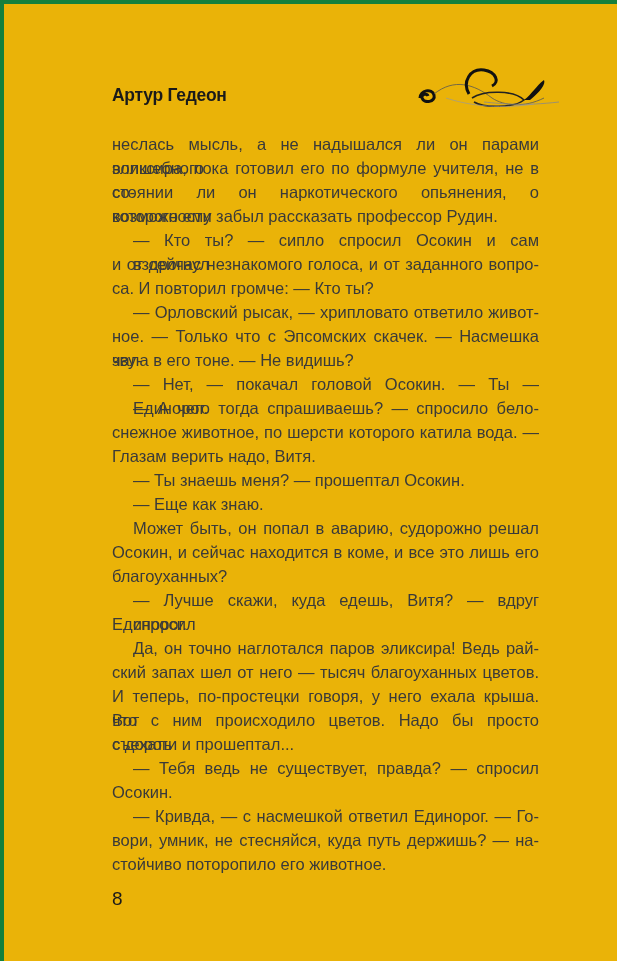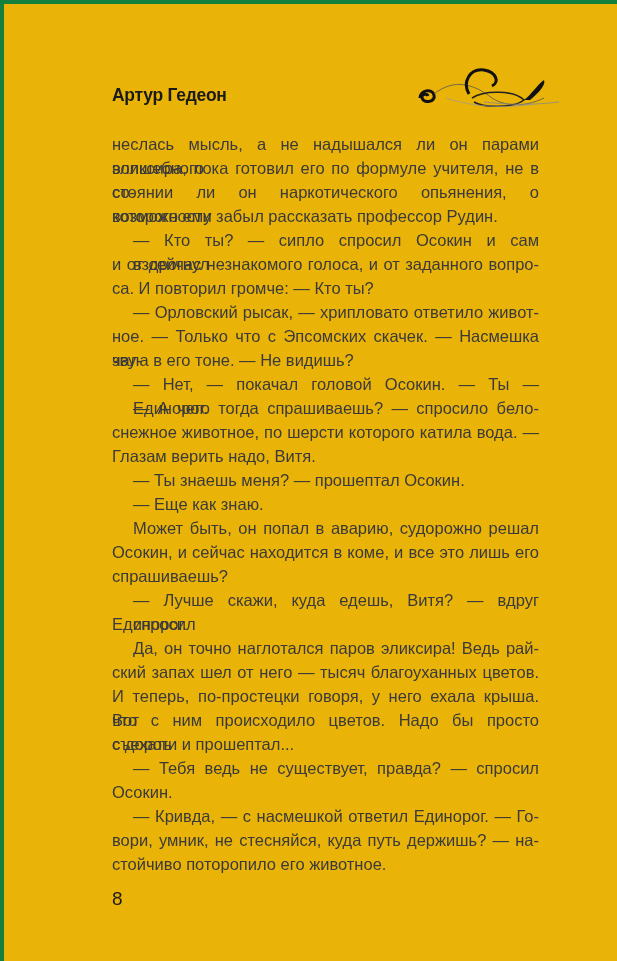--- a/index.html
+++ b/index.html
@@ -67,21 +67,21 @@
       <span class="line just">ное. — Только что с Эпсомских скачек. — Насмешка зву-</span>
       <span class="line">чала в его тоне. — Не видишь?</span>
       <span class="line just indent">— Нет, — покачал головой Осокин. — Ты — Единорог.</span>
       <span class="line just indent">— А чего тогда спрашиваешь? — спросило бело-</span>
       <span class="line just">снежное животное, по шерсти которого катила вода. —</span>
       <span class="line">Глазам верить надо, Витя.</span>
       <span class="line indent">— Ты знаешь меня? — прошептал Осокин.</span>
       <span class="line indent">— Еще как знаю.</span>
       <span class="line just indent">Может быть, он попал в аварию, судорожно решал</span>
       <span class="line just">Осокин, и сейчас находится в коме, и все это лишь его</span>
-      <span class="line">спрашиваешь?</span>
+      <span class="line">благоуханных?</span>
       <span class="line just indent">— Лучше скажи, куда едешь, Витя? — вдруг спросил</span>
       <span class="line">Единорог.</span>
       <span class="line just indent">Да, он точно наглотался паров эликсира! Ведь рай-</span>
       <span class="line just">ский запах шел от него — тысяч благоуханных цветов.</span>
       <span class="line just">И теперь, по-простецки говоря, у него ехала крыша. Вот</span>
       <span class="line just">что с ним происходило цветов. Надо бы просто съехать</span>
       <span class="line">с дороги и прошептал...</span>
       <span class="line just indent">— Тебя ведь не существует, правда? — спросил</span>
       <span class="line">Осокин.</span>
       <span class="line just indent">— Кривда, — с насмешкой ответил Единорог. — Го-</span>

